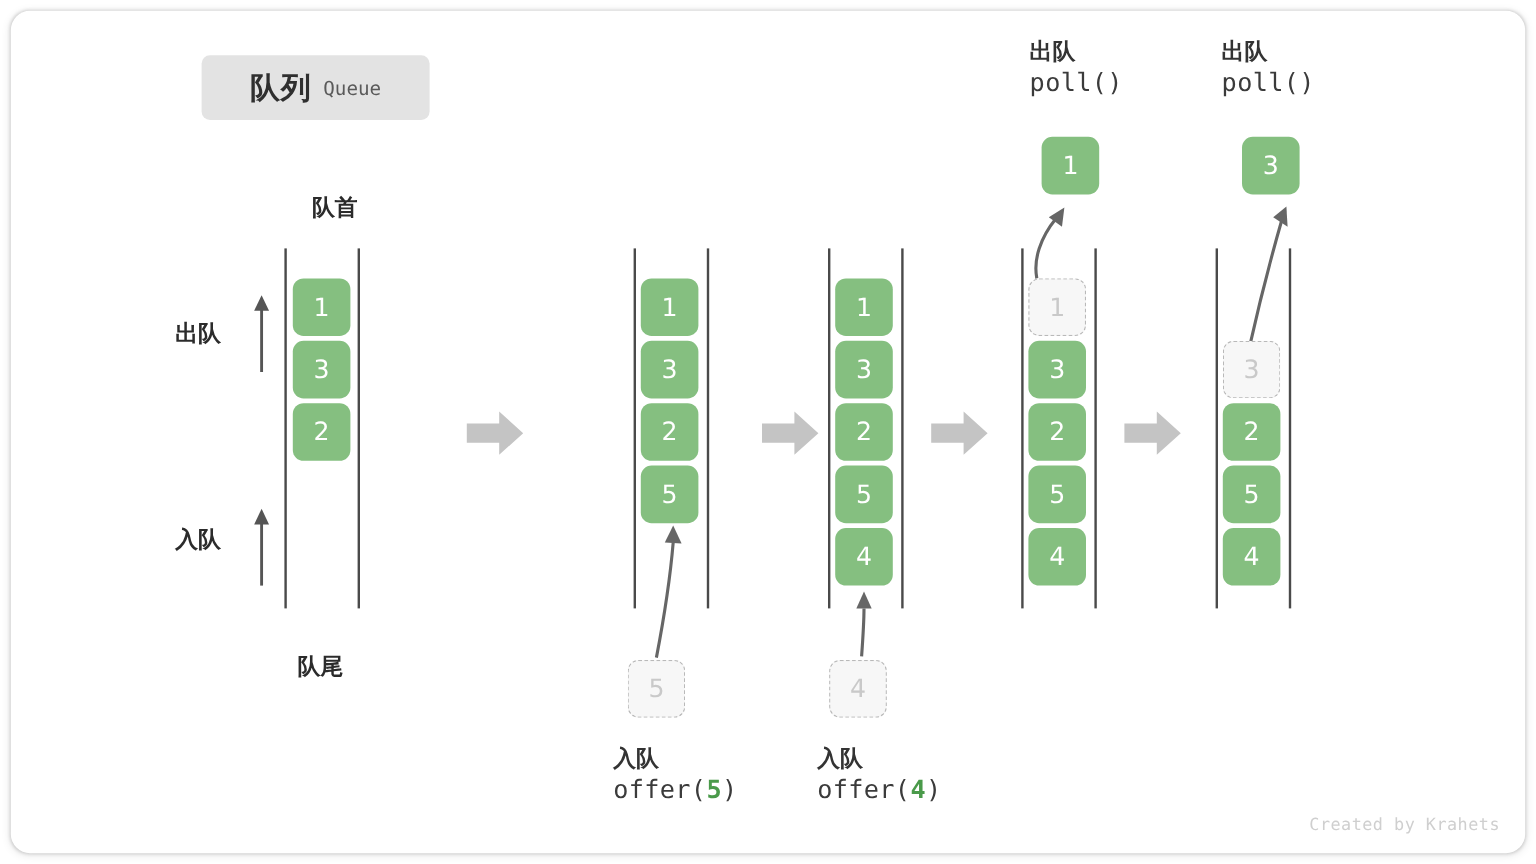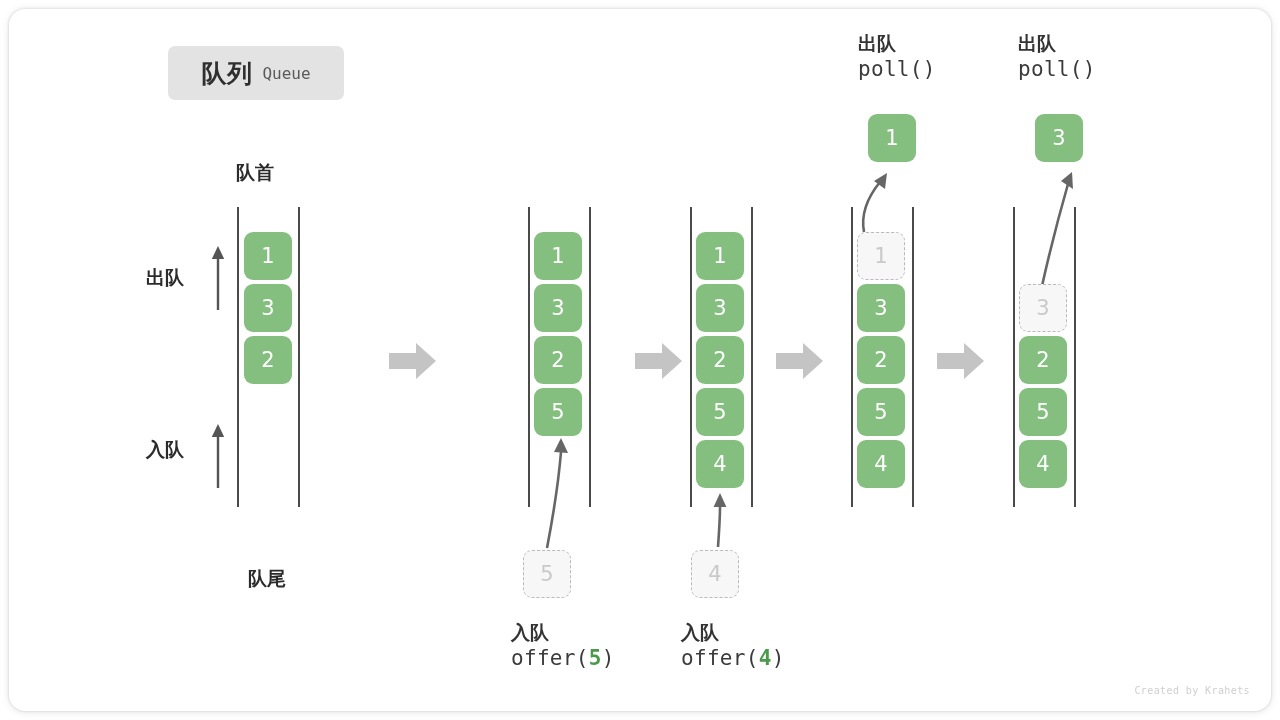--- a/index.html
+++ b/index.html
@@ -33,21 +33,21 @@
     width: 1280px;
     height: 720px;
   }
 
   .abs { position: absolute; }
 
   
   #title-badge {
     left: 168px;
     top: 46px;
-    width: 176px;
+    width: 190px;
     height: 54px;
     background: #e3e3e3;
     border-radius: 7px;
     display: flex;
     align-items: center;
     justify-content: center;
     gap: 10px;
   }
   #title-badge .cn {
     font-size: 25px;
@@ -117,40 +117,40 @@
   .block-arrow {
     width: 48px;
     height: 40px;
   }
 
   
   #watermark {
     right: 30px;
     bottom: 24px;
     font-family: "DejaVu Sans Mono", "Liberation Mono", monospace;
-    font-size: 10px;
+    font-size: 14px;
     color: #cfcfcf;
     letter-spacing: 0.4px;
   }
 
   svg { display: block; overflow: visible; }
 </style>
 </head>
 <body>
 
 <div id="card">
   <div id="stage">
 
     <div class="abs" id="title-badge">
       <span class="cn">队列</span>
       <span class="en">Queue</span>
     </div>
 
-    <div class="abs cn-label" style="left:236px; top:160px; width:62px; text-align:left;">队首</div>
-    <div class="abs cn-label" style="left:236px; top:543px; width:62px; text-align:center;margin-top:23px;">队尾</div>
+    <div class="abs cn-label" style="left:236px; top:160px; width:62px; text-align:right;">队首</div>
+    <div class="abs cn-label" style="left:236px; top:543px; width:62px; text-align:center;">队尾</div>
 
     <div class="abs cn-label" style="left:146px; top:265px;">出队</div>
     <div class="abs cn-label" style="left:146px; top:437px;">入队</div>
 
     <svg class="abs" style="left:206px; top:240px;" width="24" height="72">
       <path d="M12,70 L12,16" stroke="#555" stroke-width="2.4" fill="none"></path>
       <path d="M12,6 L18.2,19 L5.8,19 Z" fill="#555"></path>
     </svg>
     <svg class="abs" style="left:206px; top:418px;" width="24" height="72">
       <path d="M12,70 L12,16" stroke="#555" stroke-width="2.4" fill="none"></path>

